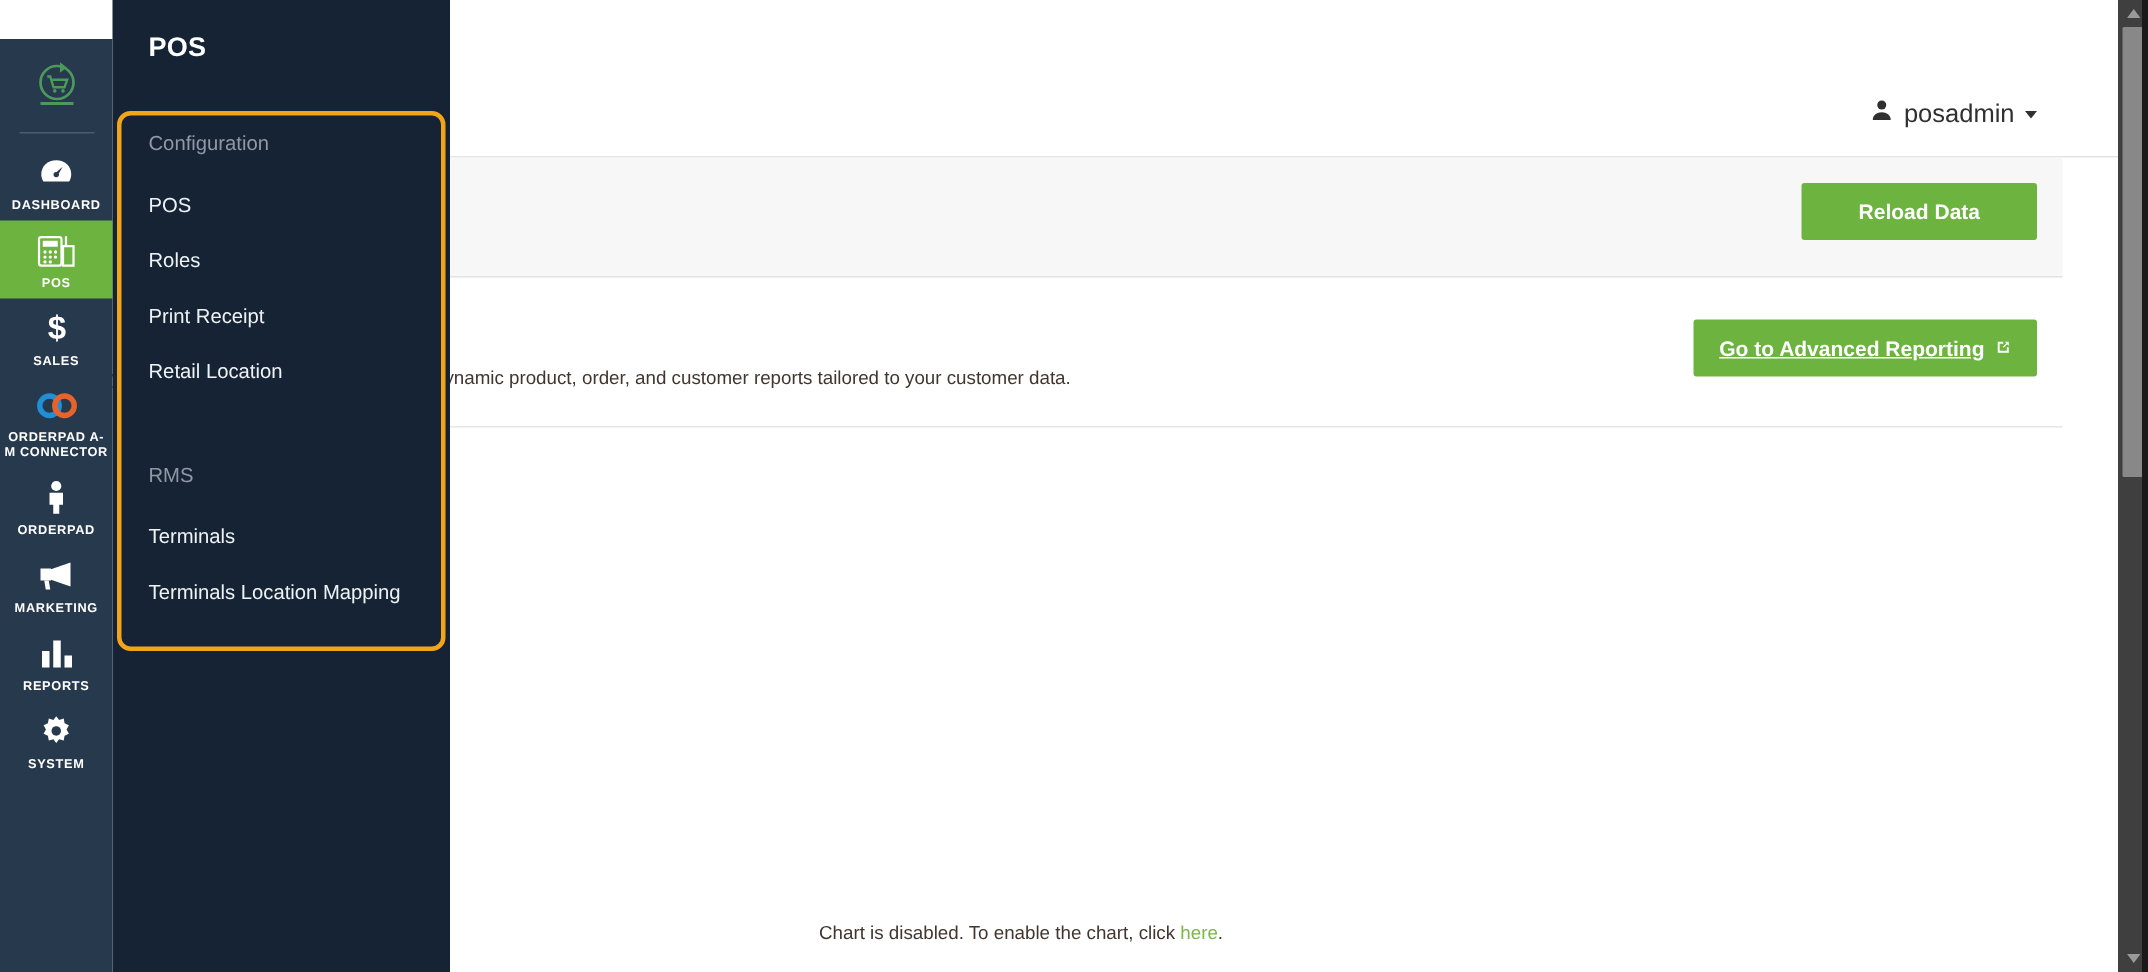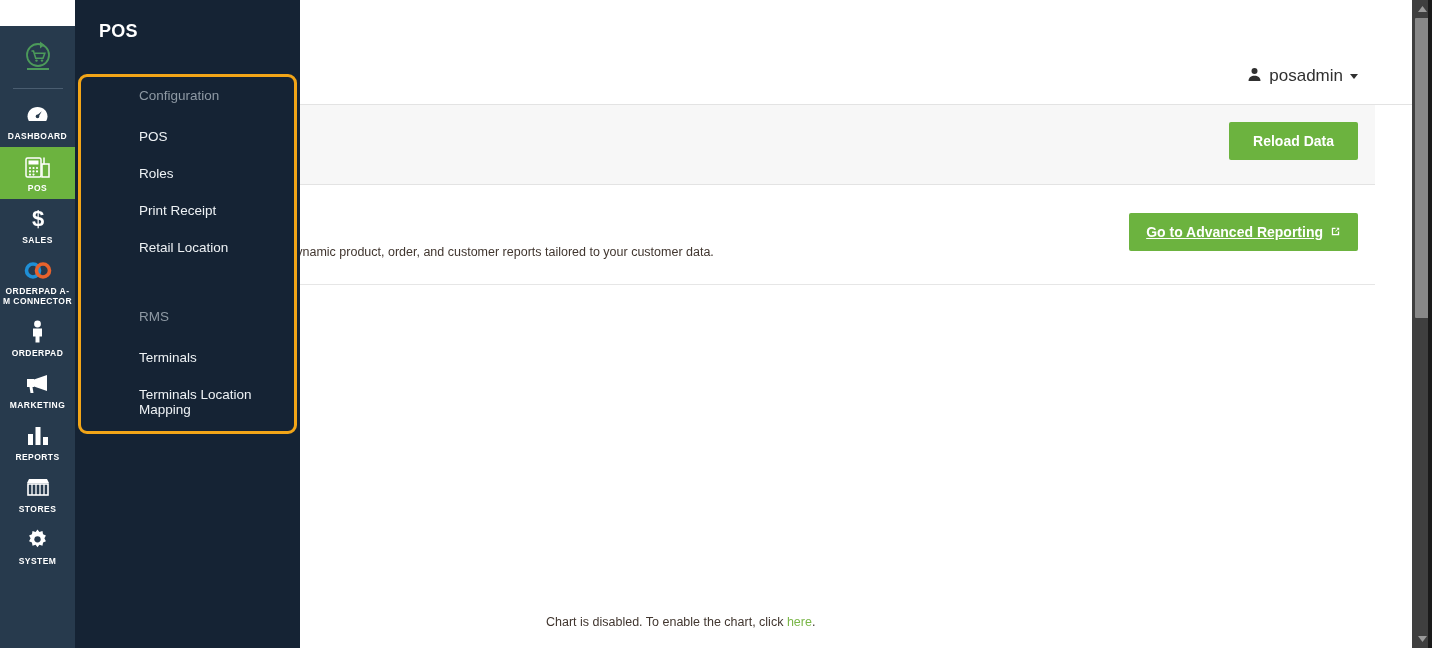--- a/index.html
+++ b/index.html
@@ -73,21 +73,21 @@
     height: 80px; background: #f7f7f7; border-bottom: 1px solid #e3e3e3;
     position: relative; margin-right: 37px;
   }
   .btn-green {
     background: #6cb33f; color: #fff; border: none; border-radius: 2px;
     font-family: "Liberation Sans", sans-serif; font-weight: bold;
     cursor: pointer;
   }
   .reload-btn {
     position: absolute; right: 17px; top: 17px;
-    padding: 0 24px; height: 38px; font-size: 14px;
+    padding: 0 38px; height: 38px; font-size: 14px;
   }
 
   .promo {
     position: relative; height: 100px; border-bottom: 1px solid #e6e6e6;
     margin-right: 37px;
   }
   .promo-text {
     position: absolute; left: 50px; top: 60px; font-size: 12.5px; color: #41362f;
     white-space: nowrap;
   }
@@ -163,21 +163,21 @@
     <div class="content-lower">
 
       <div class="chart-msg"><span>Chart is disabled. To enable the chart, click </span><a>here</a><span>.</span></div>
 
     </div>
   </div>
 
   <div class="flyout">
     <div class="flyout-title">POS</div>
 
-    <div style="position:absolute; left:0; top:88px; width:225px;padding-left:40px;">
+    <div style="position:absolute; left:0; top:88px; width:225px;">
       <div class="fly-group">Configuration</div>
       <div style="height:26px"></div>
       <div class="fly-link" style="margin-bottom:22px">POS</div>
       <div class="fly-link" style="margin-bottom:22px">Roles</div>
       <div class="fly-link" style="margin-bottom:22px">Print Receipt</div>
       <div class="fly-link" style="margin-bottom:22px">Retail Location</div>
 
       <div style="height:32px"></div>
       <div class="fly-group">RMS</div>
       <div style="height:26px"></div>
@@ -278,30 +278,20 @@
       <span class="rail-ico">
         <svg width="22" height="21" viewBox="0 0 22 21">
           <rect x="1" y="9" width="5" height="11" fill="#fff"></rect>
           <rect x="8.5" y="2" width="5" height="18" fill="#fff"></rect>
           <rect x="16" y="12" width="5" height="8" fill="#fff"></rect>
         </svg>
       </span>
       <span class="rail-label">REPORTS</span>
     </div>
 
-    <div class="rail-item">
-      <span class="rail-ico">
-        <svg width="24" height="19" viewBox="0 0 24 19">
-          <path d="M1 5h22l-2-4H3z" fill="#fff"></path>
-          <rect x="2" y="6" width="20" height="11" fill="none" stroke="#fff" stroke-width="1.6"></rect>
-          <path d="M6 6v11M10 6v11M14 6v11M18 6v11" stroke="#fff" stroke-width="1.3"></path>
-        </svg>
-      </span>
-      <span class="rail-label">STORES</span>
-    </div>
 
     <div class="rail-item">
       <span class="rail-ico">
         <svg width="23" height="23" viewBox="0 0 24 24">
           <path d="M12 1.5l2 2.6 3.2-.9.6 3.3 3 1.4-1.6 2.9 1.6 2.9-3 1.4-.6 3.3-3.2-.9-2 2.6-2-2.6-3.2.9-.6-3.3-3-1.4L4.8 10.8 3.2 7.9l3-1.4.6-3.3 3.2.9z" fill="#fff"></path>
           <circle cx="12" cy="11.8" r="3.3" fill="#273a4d"></circle>
         </svg>
       </span>
       <span class="rail-label">SYSTEM</span>
     </div>

